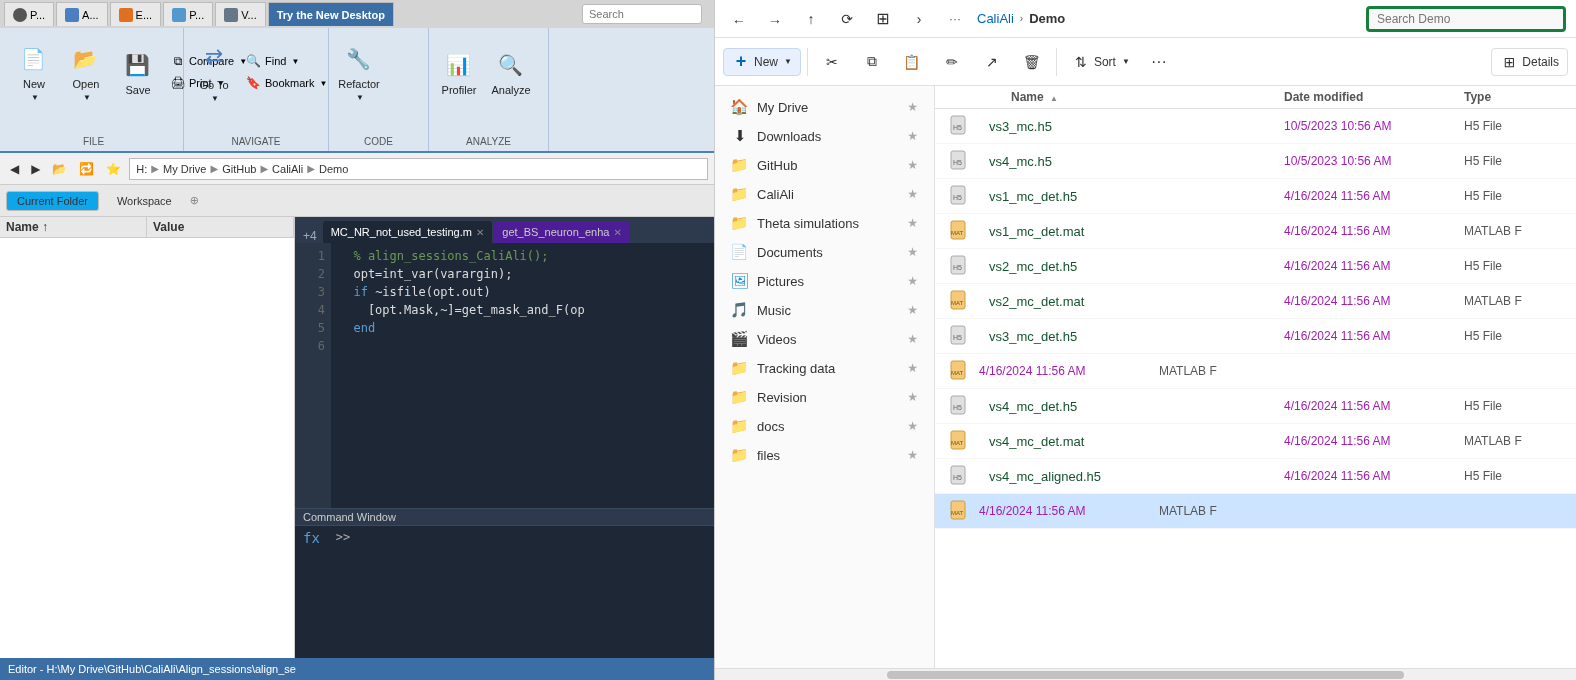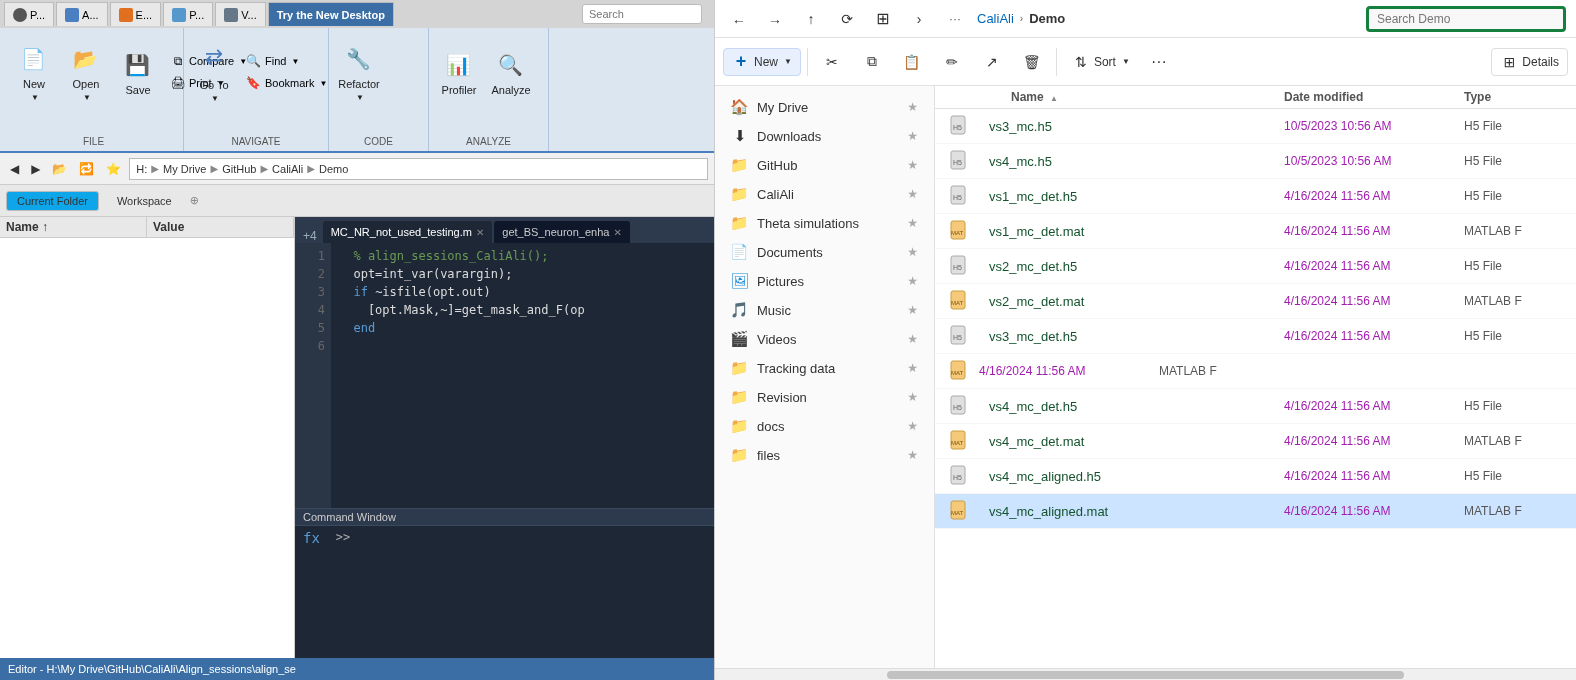--- a/index.html
+++ b/index.html
@@ -214,21 +214,21 @@
       background: #2d3a4e;
       height: 26px;
       align-items: flex-end;
       padding: 0 4px;
       gap: 2px;
     }
     .editor-tab {
       display: flex;
       align-items: center;
       padding: 2px 8px;
-      background: #0f172a;
+      background: #4c1d95;
       color: #ccc;
       font-size: 11px;
       border-radius: 3px 3px 0 0;
       cursor: pointer;
       gap: 4px;
       height: 22px;
     }
     .editor-tab.active { background: #1e2736; color: white; }
     .editor-tab-close { color: #888; cursor: pointer; font-size: 10px; }
     .line-numbers-area {
@@ -996,21 +996,20 @@
         <div class="file-row-date">4/16/2024 11:56 AM</div>
         <div class="file-row-type">H5 File</div>
       </div>
       <div class="file-row selected">
         <div class="file-row-icon icon-mat">
           <svg width="20" height="22" viewBox="0 0 20 22">
               <rect x="2" y="1" width="14" height="18" rx="2" fill="#f5c87a" stroke="#c8a040" stroke-width="1"></rect>
               <text x="2" y="15" font-size="6" fill="#7a5500">MAT</text>
             </svg>
         </div>
-        <div class="file-row-name">vs4_mc_aligned.mat</div>
         <div class="file-row-date">4/16/2024 11:56 AM</div>
         <div class="file-row-type">MATLAB F</div>
       </div>
 
     </div>
 
   </div>
 
   <div style="height:12px; background:#f0f0f0; border-top:1px solid #ddd; display:flex; align-items:center;">
     <div style="width:60%; height:8px; background:#c1c1c1; border-radius:4px; margin:0 auto;"></div>

